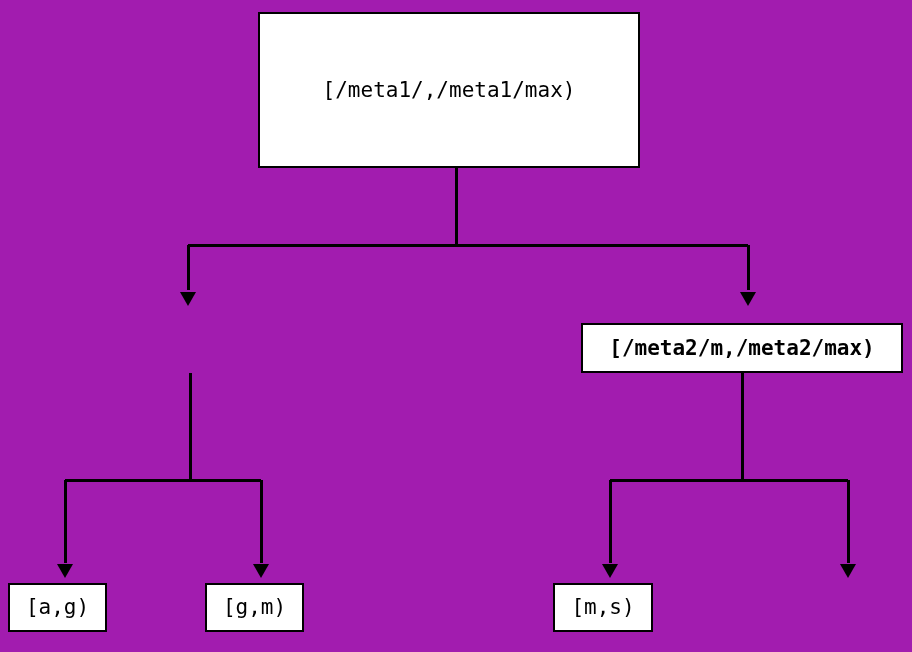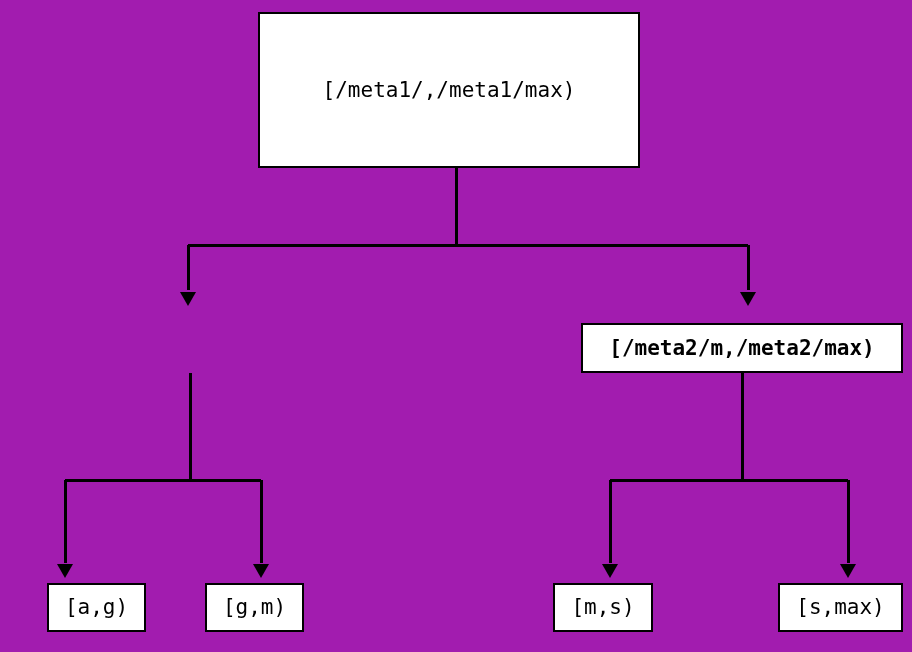--- a/index.html
+++ b/index.html
@@ -76,29 +76,26 @@
 
   <div class="node" style="left:258px; top:12px; width:382px; height:156px;">
     <span>[/meta1/,/meta1/max)</span>
   </div>
 
 
   <div class="node" style="left:581px; top:323px; width:322px; height:50px;font-weight:bold;">
     <span>[/meta2/m,/meta2/max)</span>
   </div>
 
-  <div class="node" style="left:8px; top:583px; width:99px; height:49px;margin-left:39px;">
+  <div class="node" style="left:8px; top:583px; width:99px; height:49px;">
     <span>[a,g)</span>
   </div>
 
   <div class="node" style="left:553px; top:583px; width:100px; height:49px;">
     <span>[m,s)</span>
   </div>
 
   <div class="node" style="left:205px; top:583px; width:99px; height:49px;">
     <span>[g,m)</span>
   </div>
 
-  <div class="node" style="left:778px; top:583px; width:125px; height:49px;">
-    <span>[s,max)</span>
-  </div>
 
 </div>
 
 </body></html>

